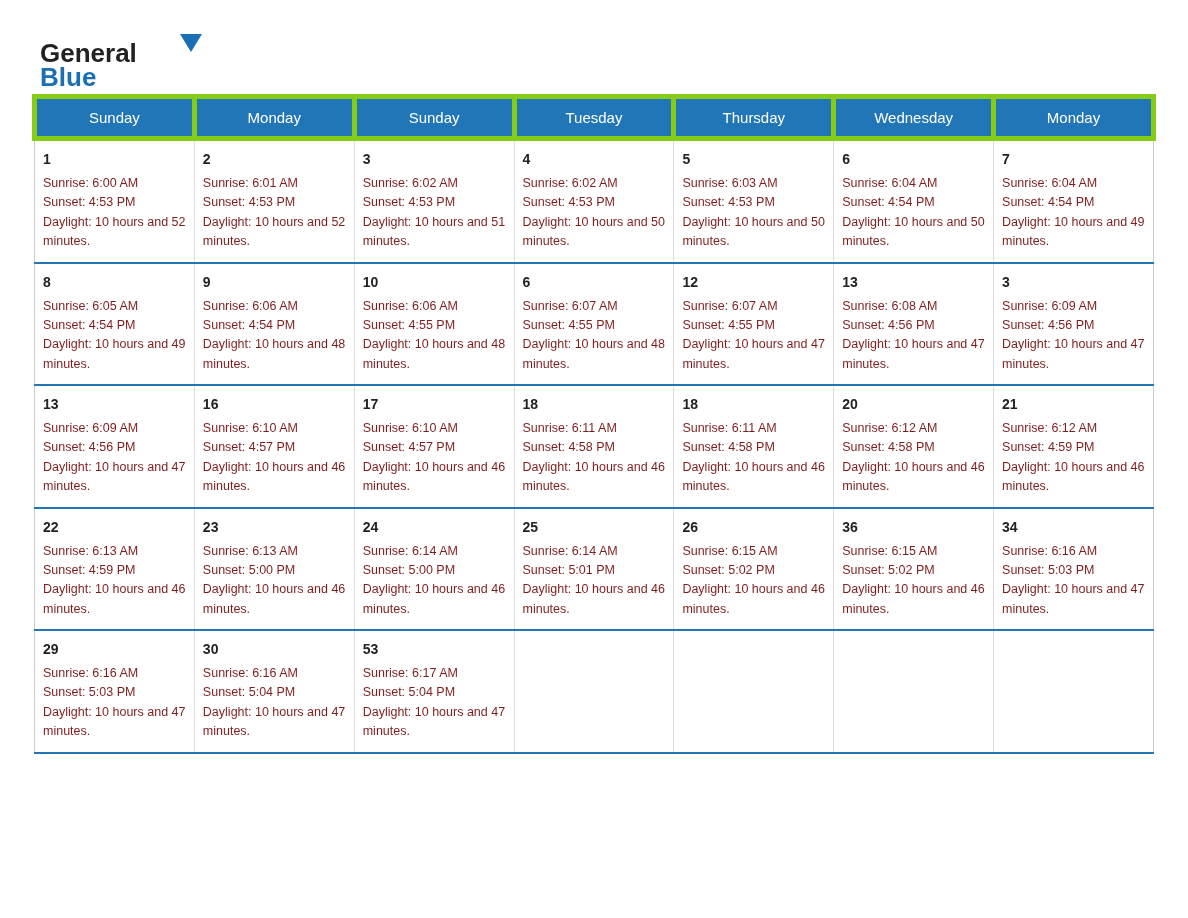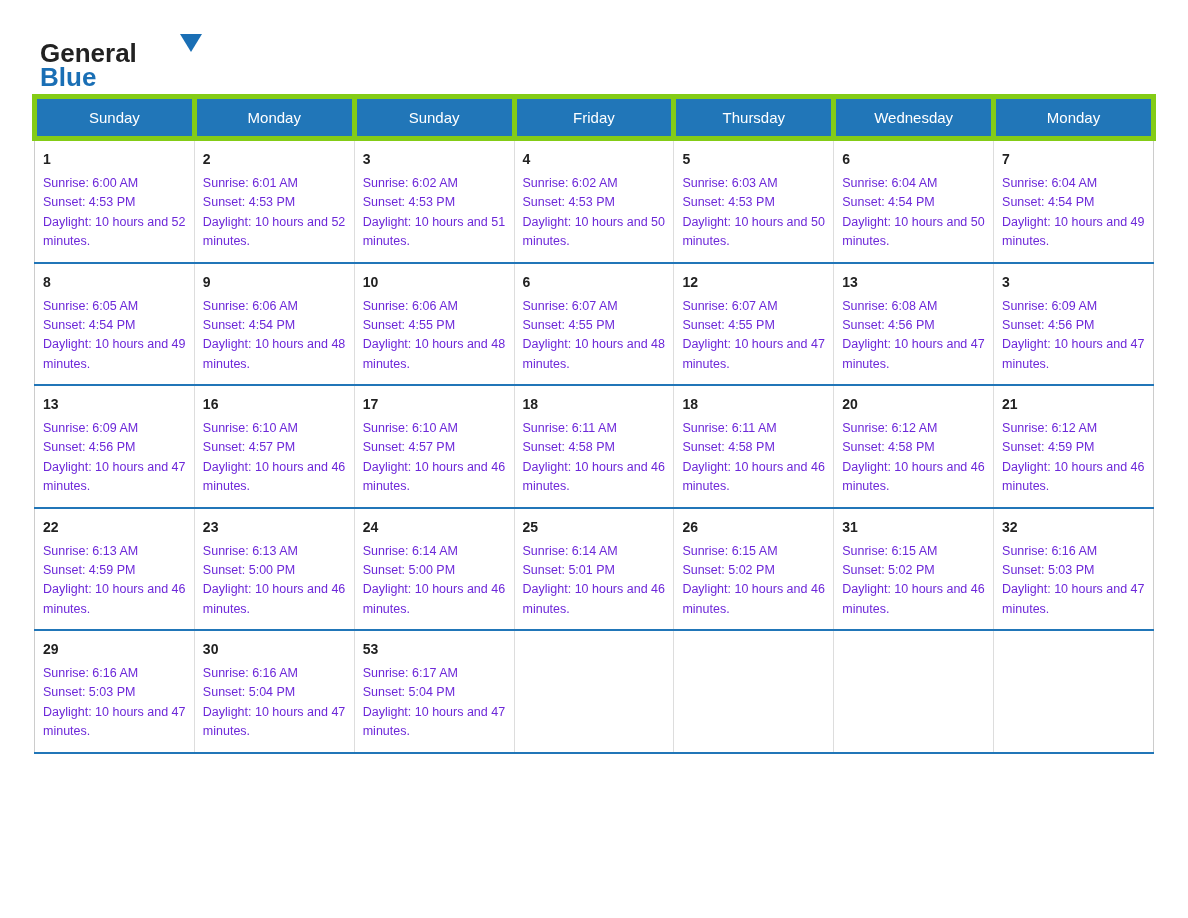--- a/index.html
+++ b/index.html
@@ -71,21 +71,21 @@
       border-right: 1px solid #ccc;
     }
     .day-num {
       font-size: 14px;
       font-weight: bold;
       margin-bottom: 4px;
       display: block;
     }
     .day-info {
       font-size: 12.5px;
-      color: #6d28d9;
+      color: #7f1d1d;
       line-height: 1.55;
     }
     
     .logo-svg {
       width: 170px;
       height: 70px;
     }
   </style>
 </head>
 <body>
@@ -106,21 +106,21 @@
     <h2></h2>
   </div>
 </div>
 
 <table>
   <thead>
     <tr>
     <th>Sunday</th>
         <th>Monday</th>
         <th>Sunday</th>
-        <th>Friday</th>
+        <th>Tuesday</th>
         <th>Thursday</th>
         <th>Wednesday</th>
         <th>Monday</th>
       </tr>
   </thead>
   <tbody id="calendar-body">
   <tr>
         <td>
           <span class="day-num">1</span>
           <div class="day-info">Sunrise: 6:00 AM<br>Sunset: 4:53 PM<br>Daylight: 10 hours and 52 minutes.</div>
@@ -225,25 +225,25 @@
         </td>
         <td>
           <span class="day-num">25</span>
           <div class="day-info">Sunrise: 6:14 AM<br>Sunset: 5:01 PM<br>Daylight: 10 hours and 46 minutes.</div>
         </td>
         <td>
           <span class="day-num">26</span>
           <div class="day-info">Sunrise: 6:15 AM<br>Sunset: 5:02 PM<br>Daylight: 10 hours and 46 minutes.</div>
         </td>
         <td>
-          <span class="day-num">31</span>
+          <span class="day-num">36</span>
           <div class="day-info">Sunrise: 6:15 AM<br>Sunset: 5:02 PM<br>Daylight: 10 hours and 46 minutes.</div>
         </td>
         <td>
-          <span class="day-num">32</span>
+          <span class="day-num">34</span>
           <div class="day-info">Sunrise: 6:16 AM<br>Sunset: 5:03 PM<br>Daylight: 10 hours and 47 minutes.</div>
         </td>
       </tr>
       <tr>
         <td>
           <span class="day-num">29</span>
           <div class="day-info">Sunrise: 6:16 AM<br>Sunset: 5:03 PM<br>Daylight: 10 hours and 47 minutes.</div>
         </td>
         <td>
           <span class="day-num">30</span>

